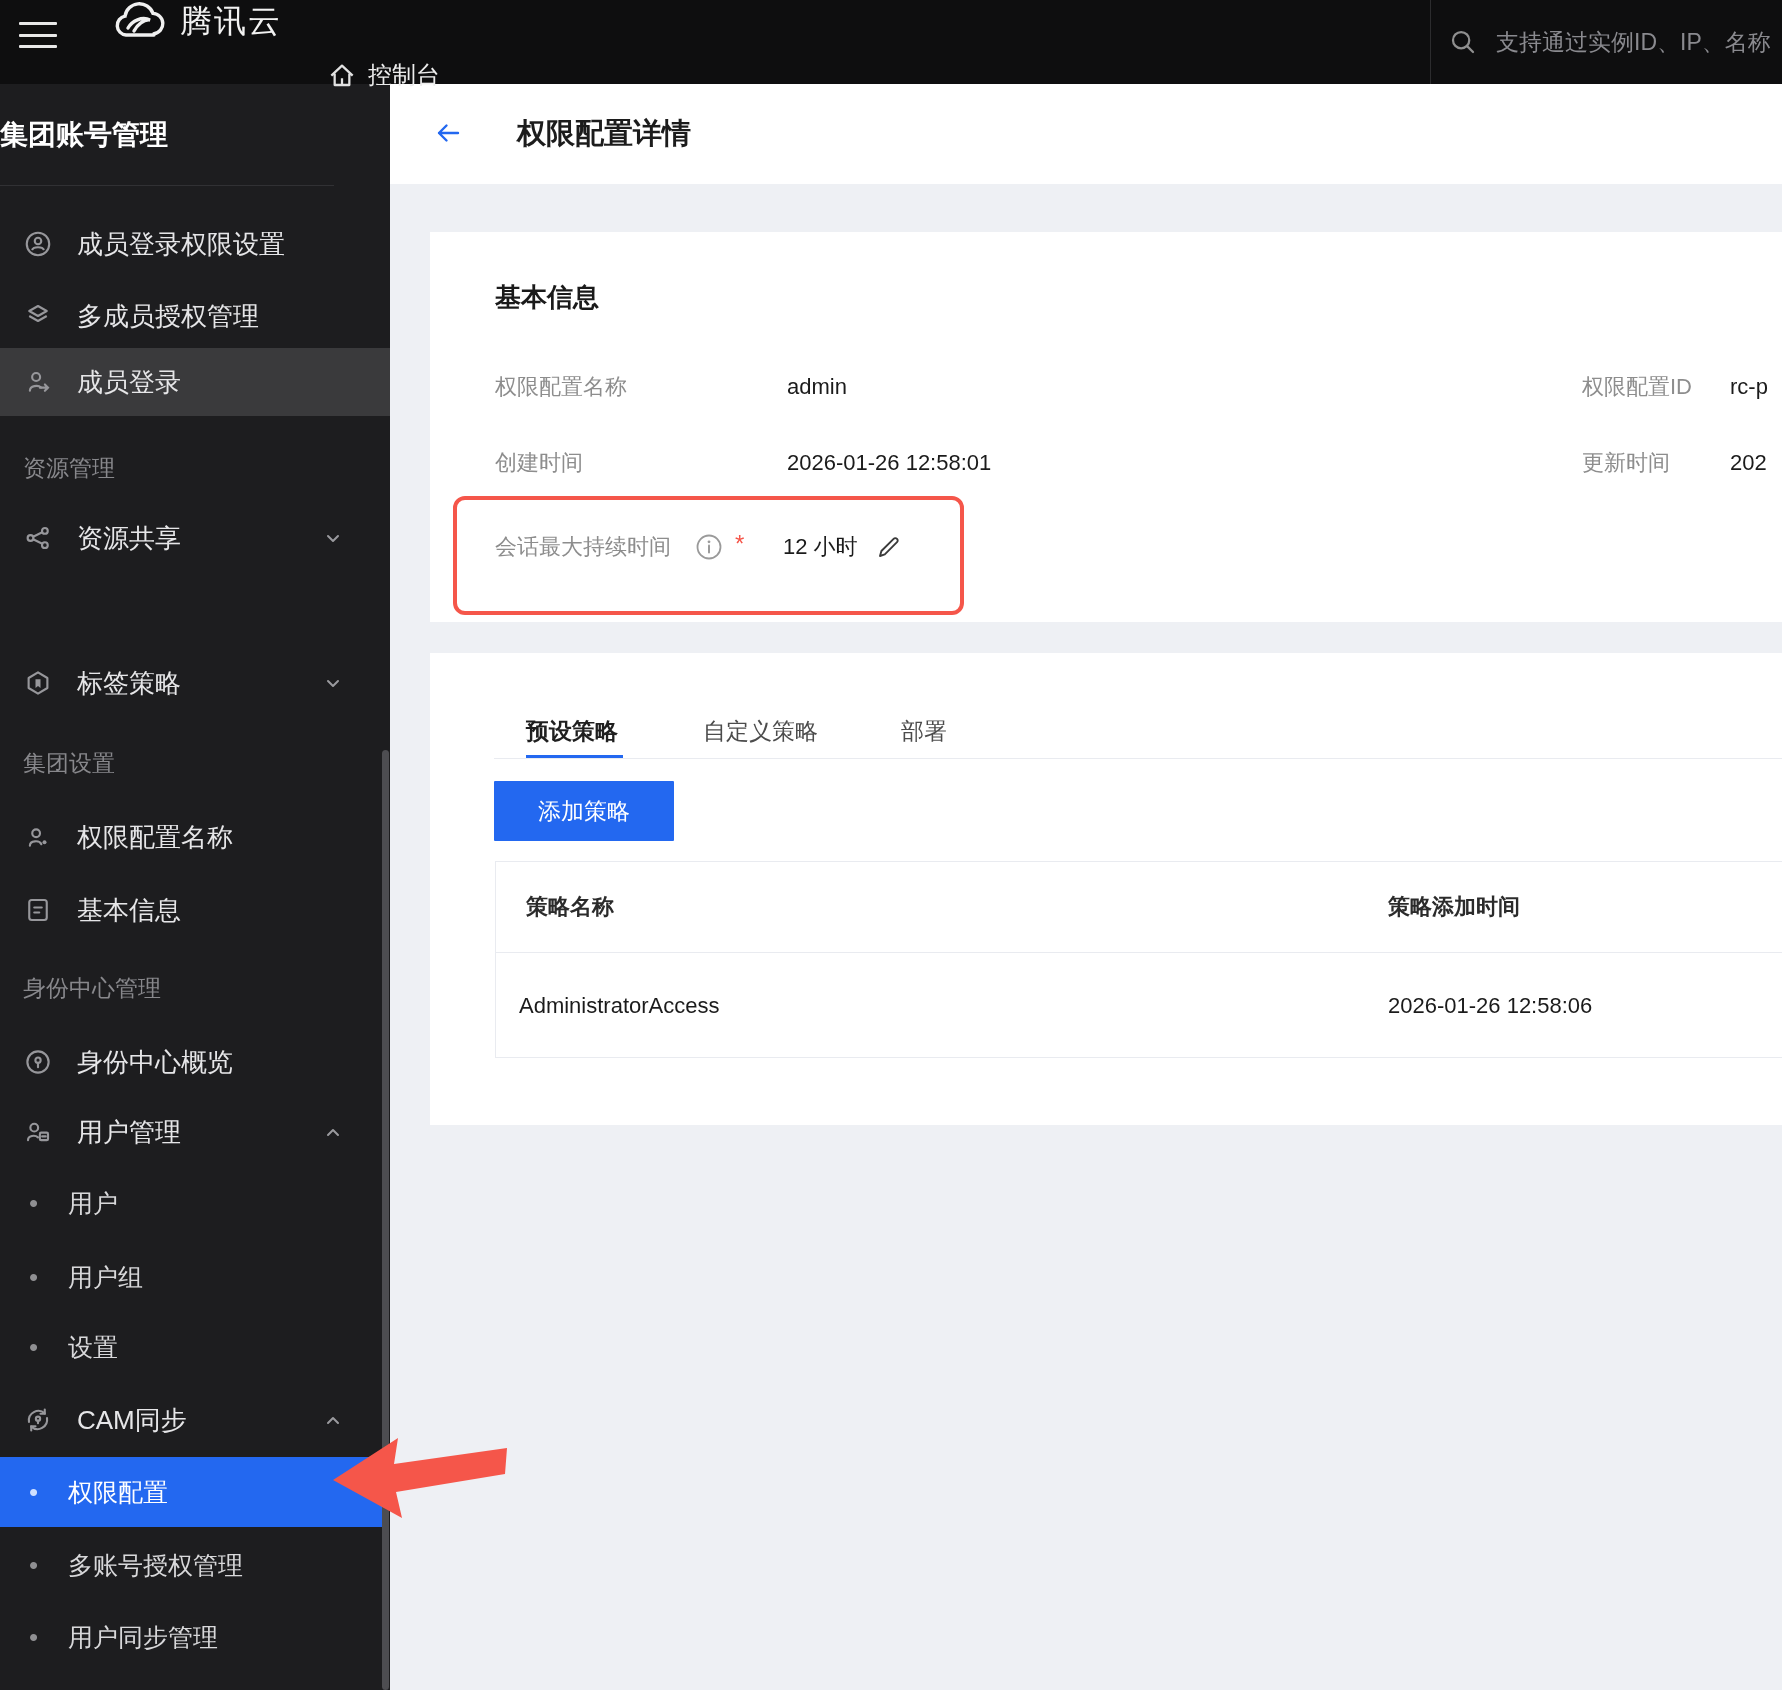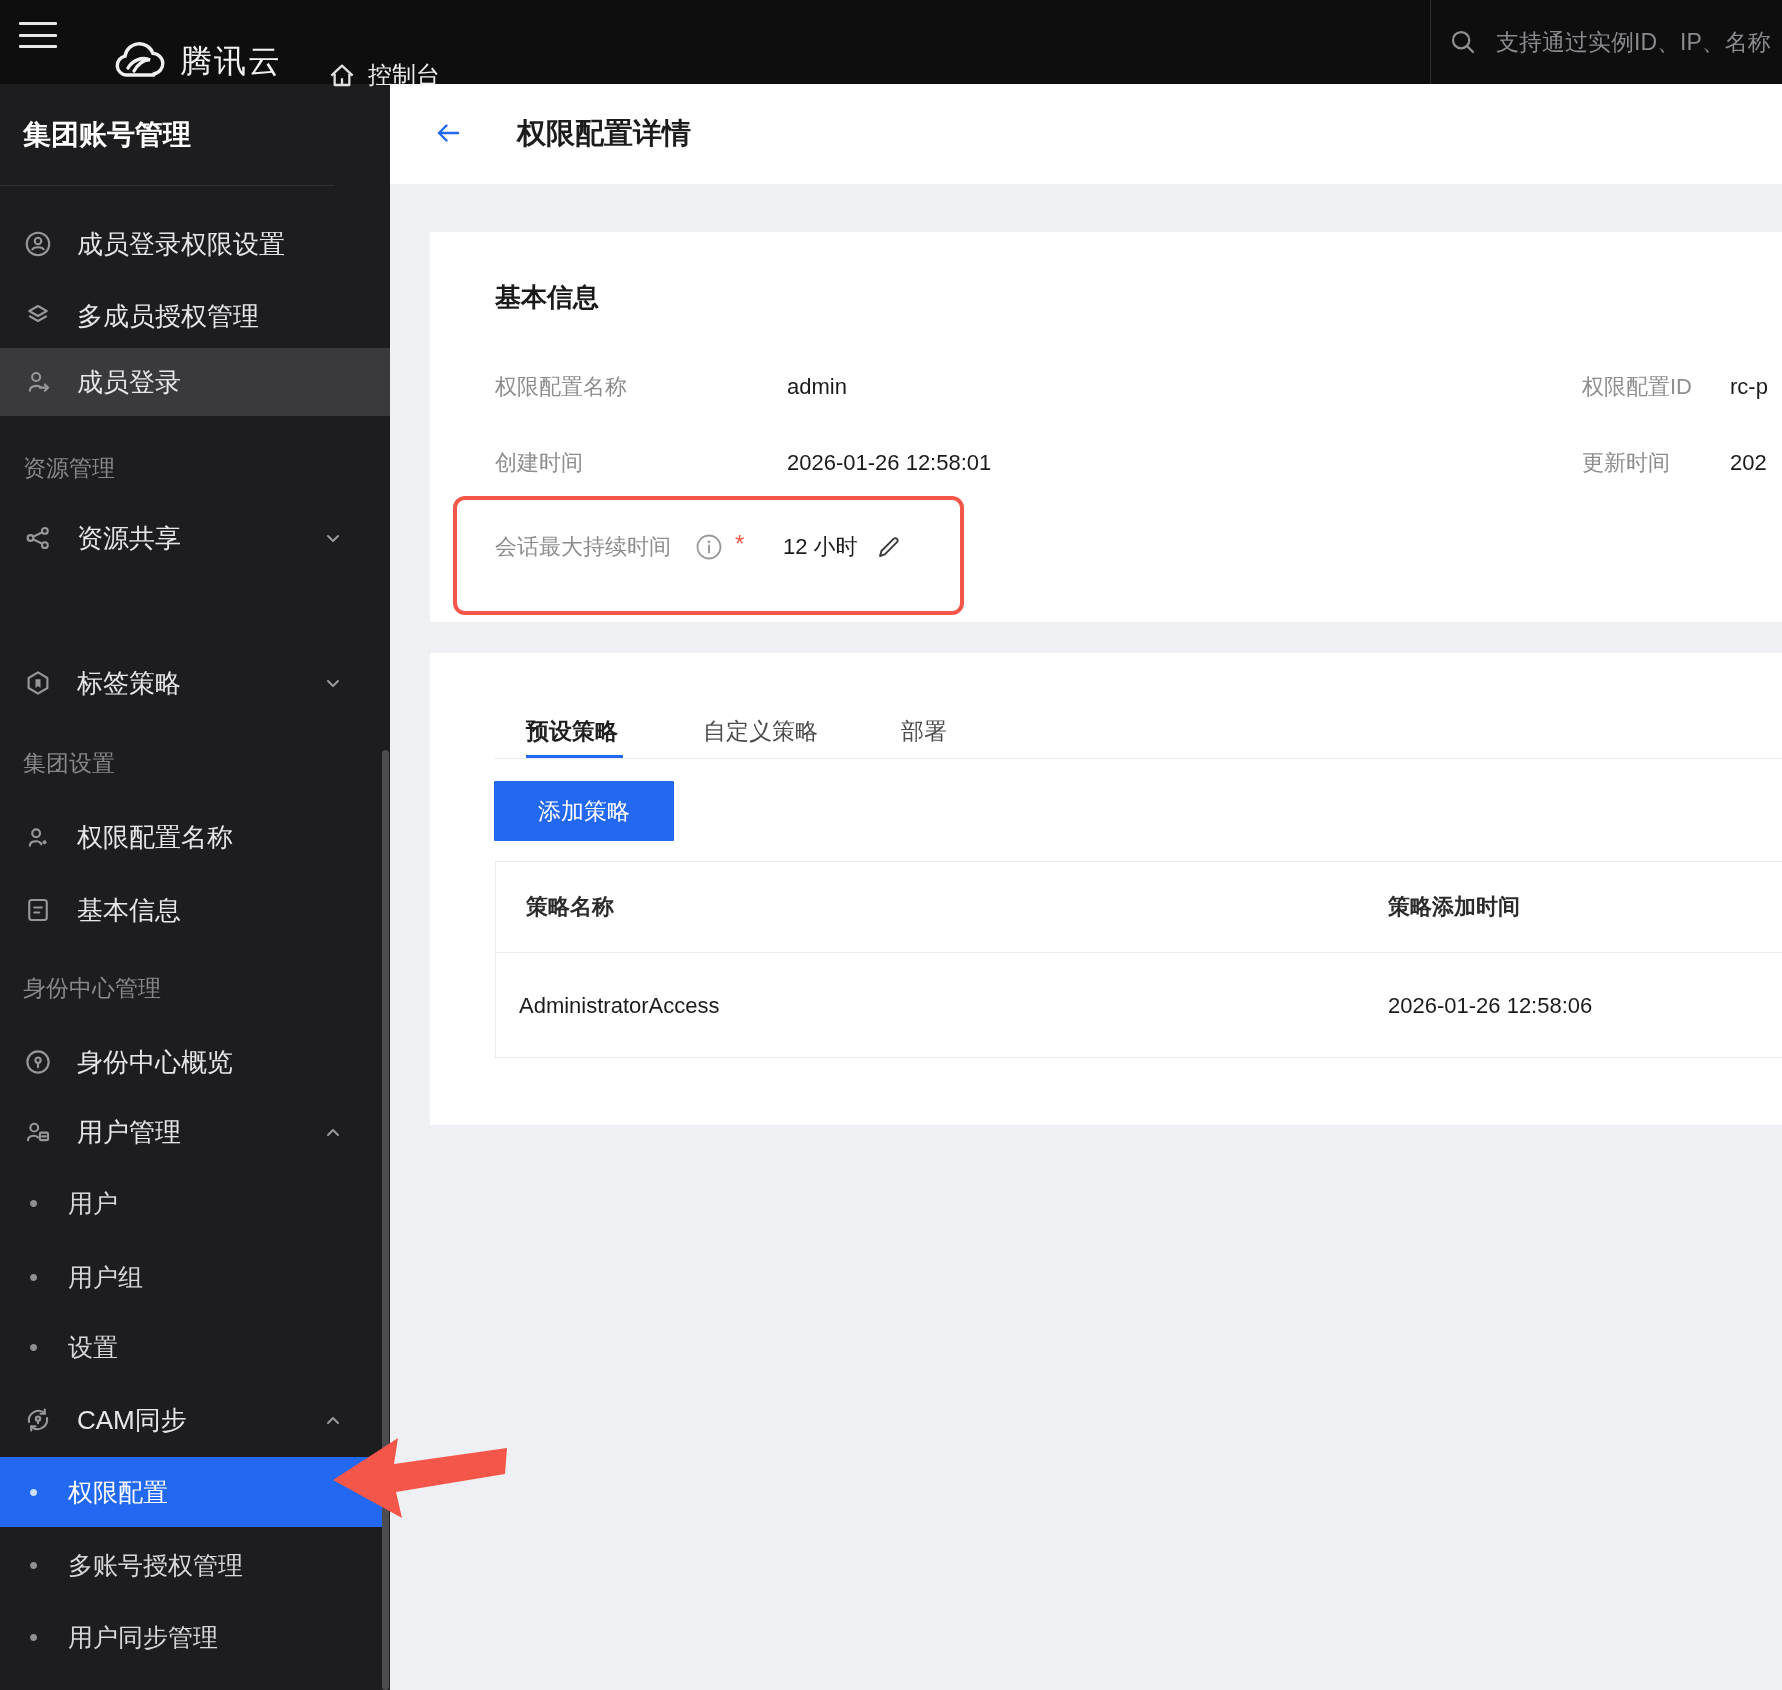--- a/index.html
+++ b/index.html
@@ -8,31 +8,31 @@
     background:#eef0f4;
     font-family:"Liberation Sans","DejaVu Sans",sans-serif;
     -webkit-font-smoothing:antialiased;
   }
   .abs{position:absolute;}
 
   
   .topbar{left:0;top:0;width:1782px;height:84px;background:#0e0e0f;z-index:30;}
   .hamburger{left:19px;top:22px;width:38px;height:26px;display:flex;flex-direction:column;justify-content:space-between;cursor:pointer;}
   .hamburger i{display:block;height:3px;background:#e8e8e8;border-radius:1px;}
-  .brand{left:112px;top:0;height:84px;display:flex;align-items:flex-end;gap:12px;cursor:pointer;}
+  .brand{left:112px;top:0;height:84px;display:flex;align-items:flex-start;gap:12px;cursor:pointer;}
   .brand-text{color:#f2f2f2;font-size:32px;letter-spacing:2px;}
   .console{left:326px;top:0;height:84px;display:flex;align-items:center;gap:10px;cursor:pointer;margin-top:33px;}
   .console-text{color:#ededed;font-size:24px;}
   .tb-divider{left:1430px;top:0;width:1px;height:84px;background:#2c2c2e;}
   .searchbox{left:1448px;top:0;height:84px;right:0;display:flex;align-items:center;gap:18px;overflow:hidden;cursor:text;}
   .search-ph{color:#8a8a8f;font-size:23px;white-space:nowrap;}
 
   
   .sidebar{left:0;top:84px;width:390px;height:1606px;background:#1d1d1f;z-index:10;overflow:hidden;}
-  .sb-title{position:absolute;left:0;top:0;width:334px;height:102px;line-height:102px;padding-left:23px;box-sizing:border-box;
+  .sb-title{position:absolute;left:0;top:0;width:334px;height:102px;line-height:102px;box-sizing:border-box;
     color:#ffffff;font-size:28px;font-weight:600;border-bottom:1px solid #313134;}
   .sb-row{position:absolute;left:0;width:382px;height:48px;display:flex;align-items:center;padding-left:23px;box-sizing:border-box;cursor:pointer;}
   .sb-row .sb-ic{width:30px;height:30px;flex:none;}
   .sb-row .sb-label{margin-left:24px;color:#e6e6e8;font-size:26px;white-space:nowrap;}
   .sb-section{position:absolute;left:23px;height:48px;display:flex;align-items:center;color:#88888c;font-size:23px;white-space:nowrap;}
   .sb-sub{padding-left:29px;}
   .sb-sub .bullet{width:8px;color:#8f8f92;font-size:26px;flex:none;line-height:48px;}
   .sb-sub .sb-label{margin-left:31px;font-size:25px;color:#d8d8da;}
   .sb-sel-gray{background:#3a3a3c;width:390px;height:68px;}
   .sb-sel-blue{background:#2368f0;width:382px;height:70px;}

